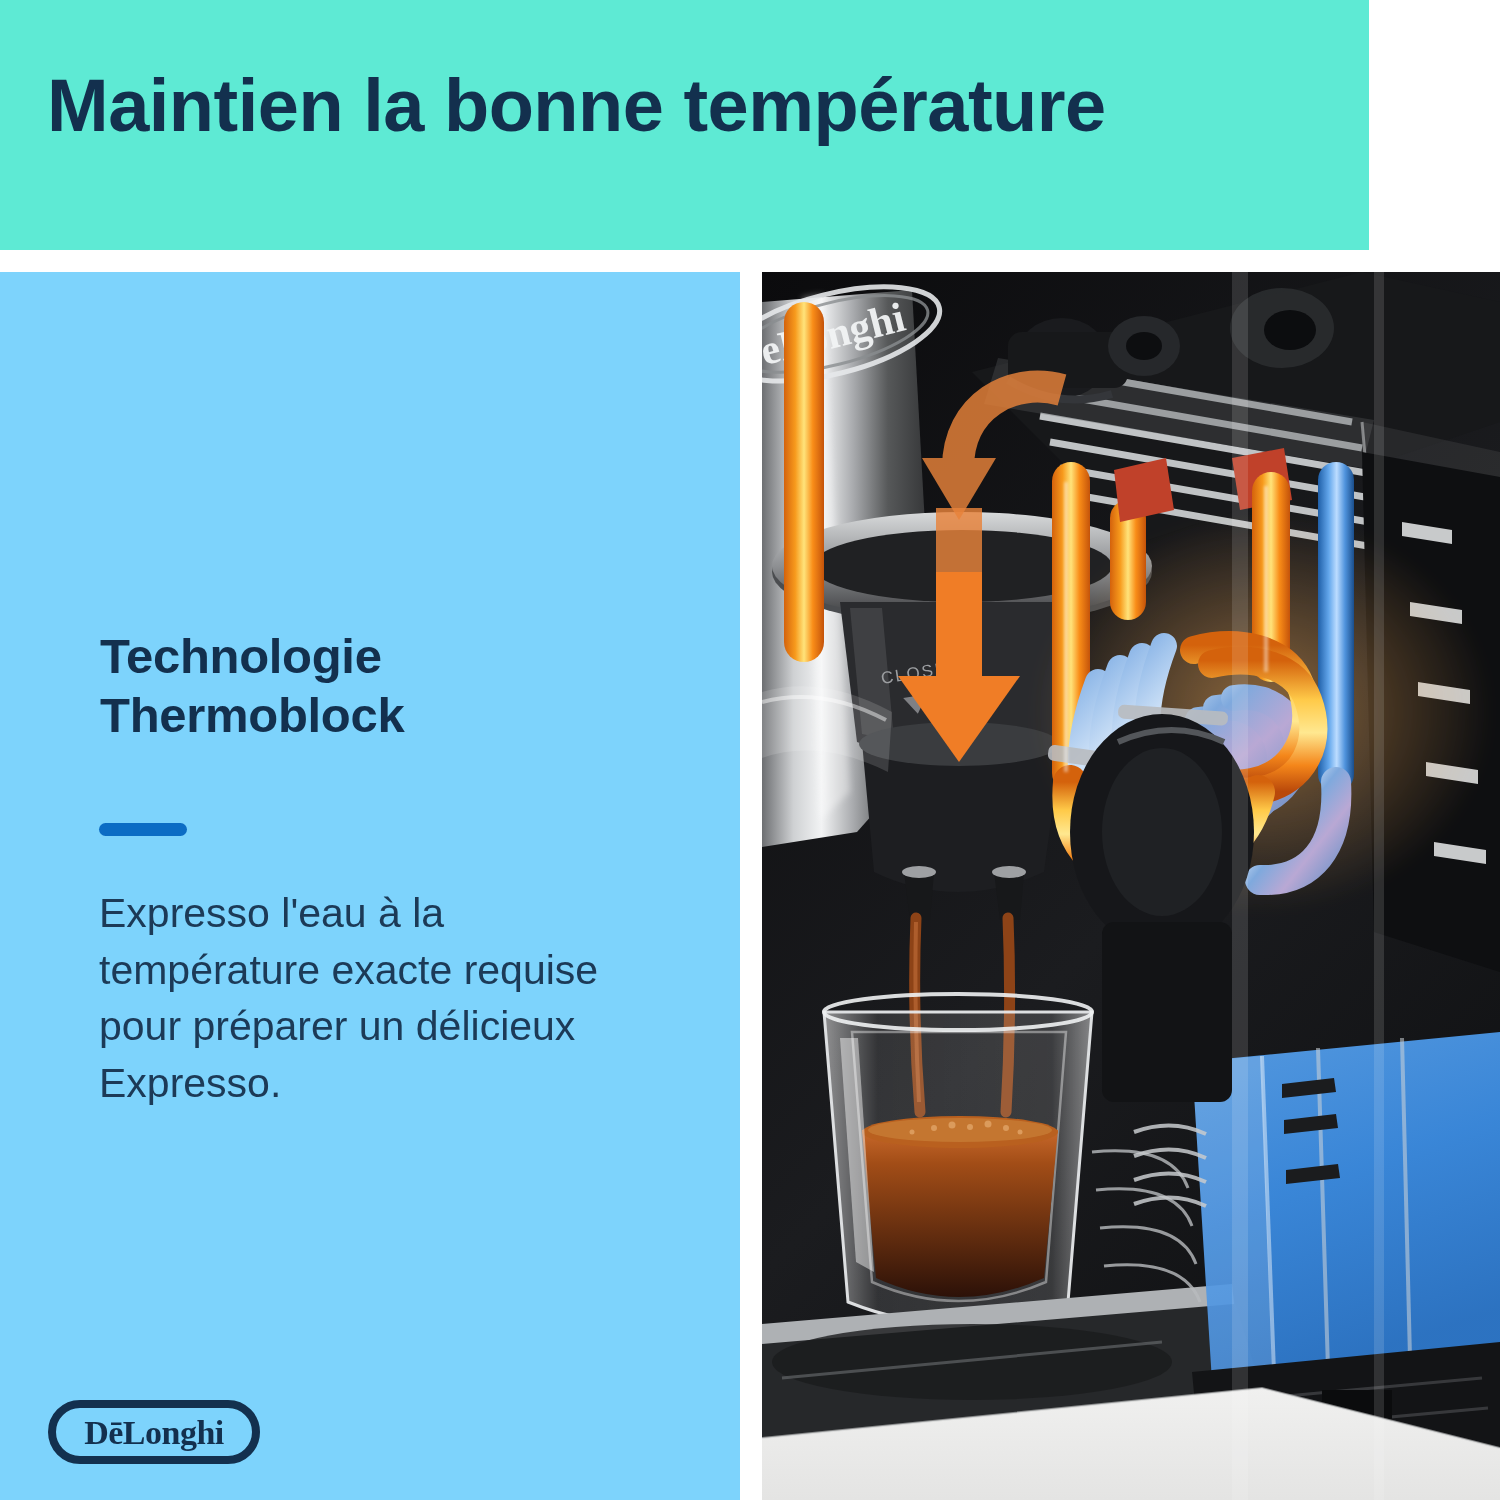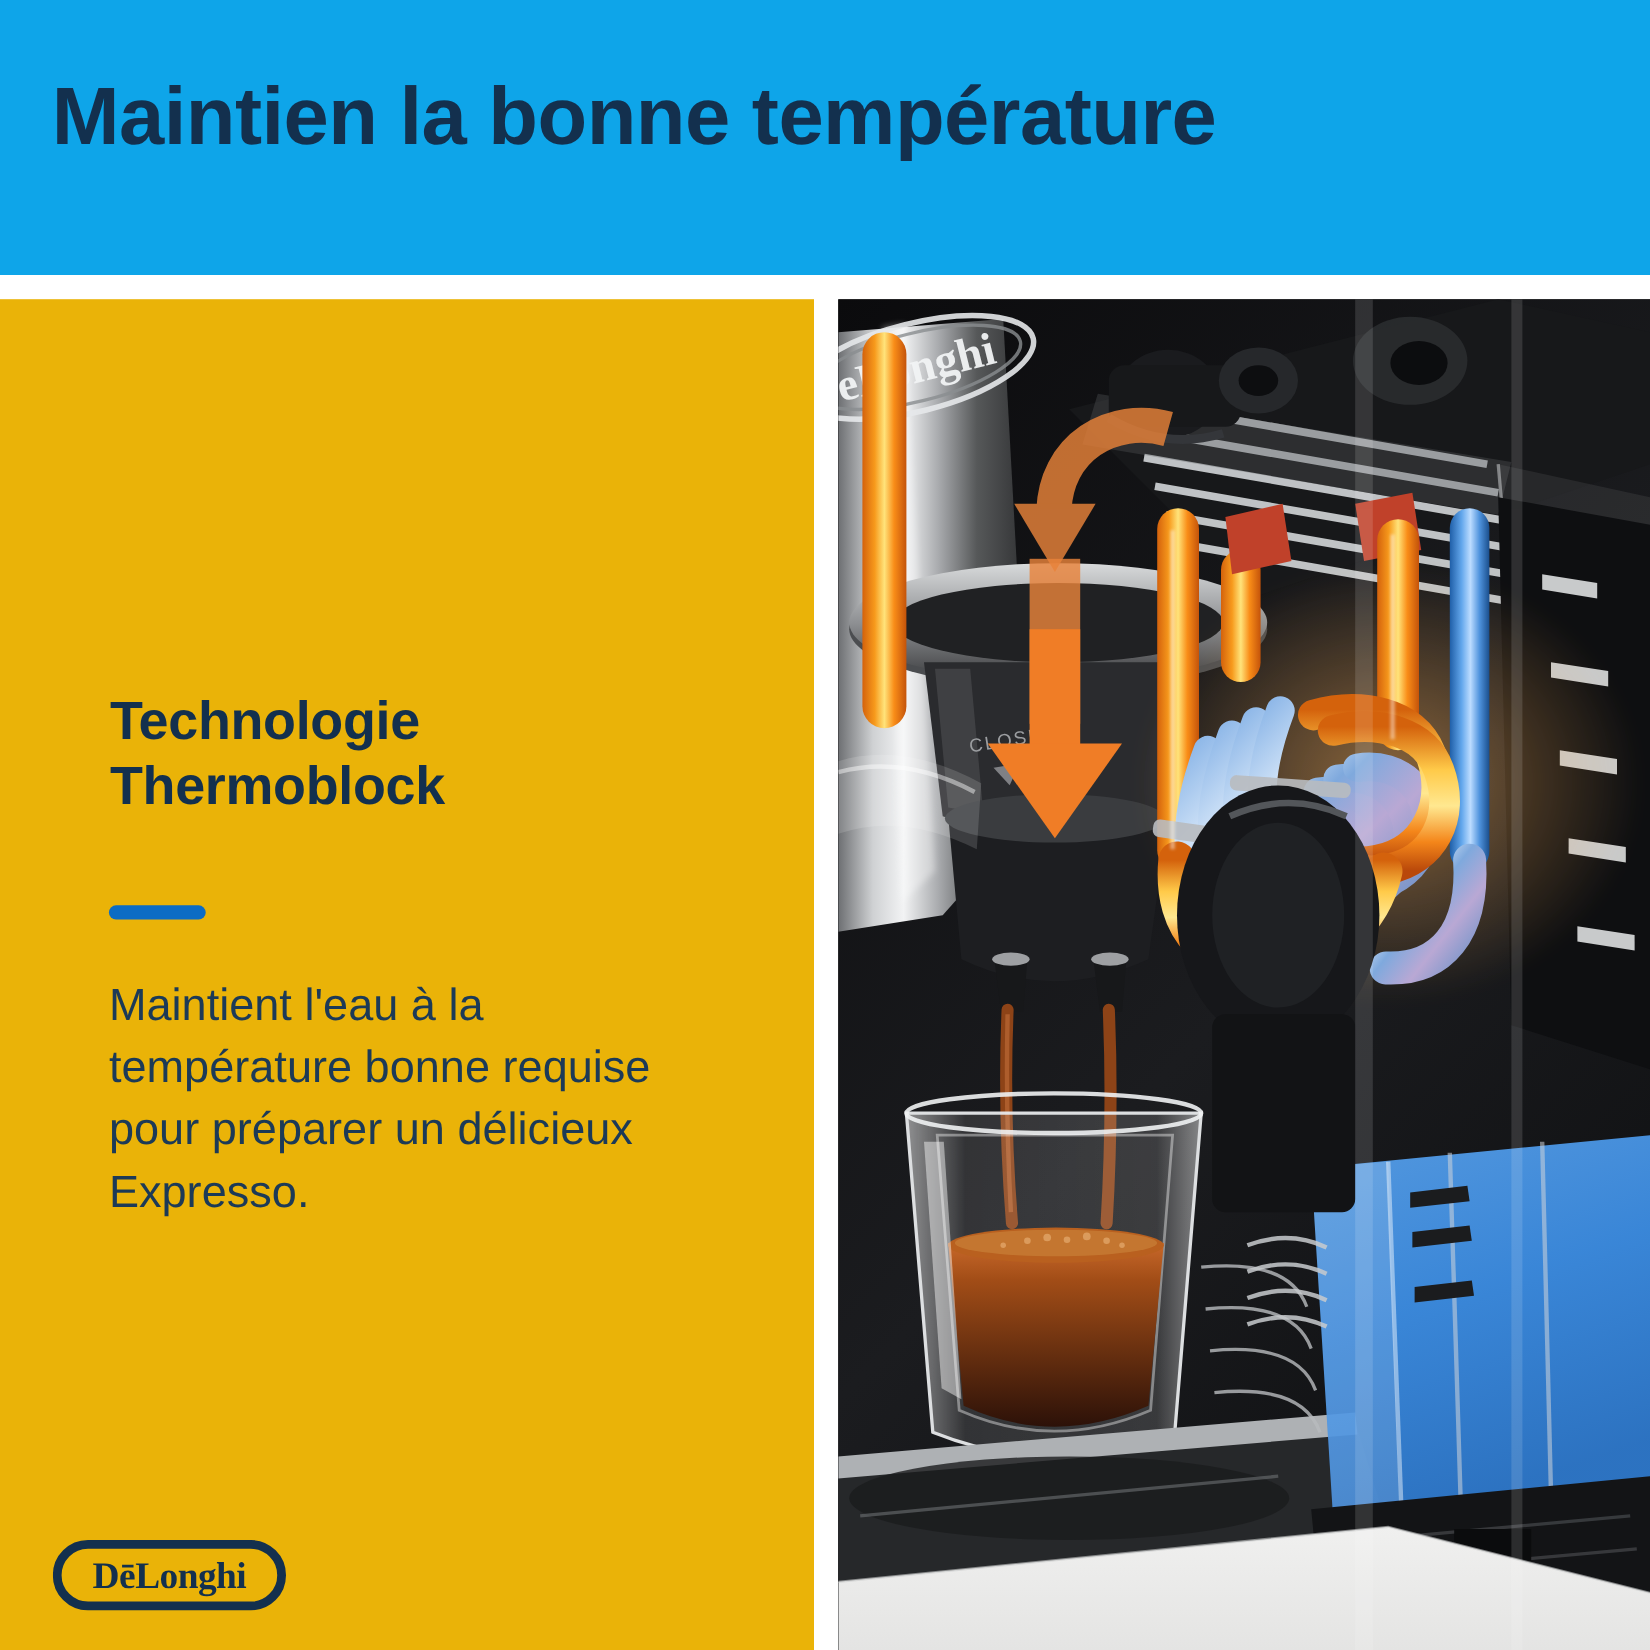--- a/index.html
+++ b/index.html
@@ -17,23 +17,23 @@
     position: relative;
     width: 1500px;
     height: 1500px;
     background: #ffffff;
   }
 
   
   .headline-band {
     position: absolute;
     left: 0; top: 0;
-    width: 1500px;
+    width: 1369px;
     height: 250px;
-    background: #0ea5e9;
+    background: #5eead4;
   }
   .headline {
     position: absolute;
     left: 47px;
     top: 66px;
     width: 1390px;
     font-size: 74px;
     line-height: 1.08;
     font-weight: 700;
     letter-spacing: -0.5px;
@@ -41,21 +41,21 @@
     white-space: nowrap;
   }
 
   
   .left-col {
     position: absolute;
     left: 0;
     top: 272px;
     width: 740px;
     height: 1228px;
-    background: #eab308;
+    background: #7dd3fc;
   }
   .sub-title {
     position: absolute;
     left: 100px;
     top: 355px;
     width: 560px;
     font-size: 49px;
     line-height: 1.2;
     font-weight: 700;
     letter-spacing: -0.3px;
@@ -111,21 +111,21 @@
   <div class="headline-band">
     <h1 class="headline">Maintien la bonne température</h1>
   </div>
 
   <div class="left-col">
 
     <h2 class="sub-title">Technologie Thermoblock</h2>
 
     <div class="accent-rule"></div>
 
-    <p class="body-copy">Maintient l'eau à la température bonne requise pour préparer un délicieux Expresso.</p>
+    <p class="body-copy">Expresso l'eau à la température exacte requise pour préparer un délicieux Expresso.</p>
 
     <div class="logo">
       <svg viewBox="0 0 212 64" xmlns="http://www.w3.org/2000/svg">
         <rect x="4" y="4" width="204" height="56" rx="28" ry="28" fill="none" stroke="#13304e" stroke-width="8"></rect>
         <text x="106" y="44" text-anchor="middle" font-family="Liberation Serif, serif" font-size="34" font-weight="700" letter-spacing="-0.5" fill="#13304e">DēLonghi</text>
       </svg>
     </div>
   </div>
 
   <div class="photo">

